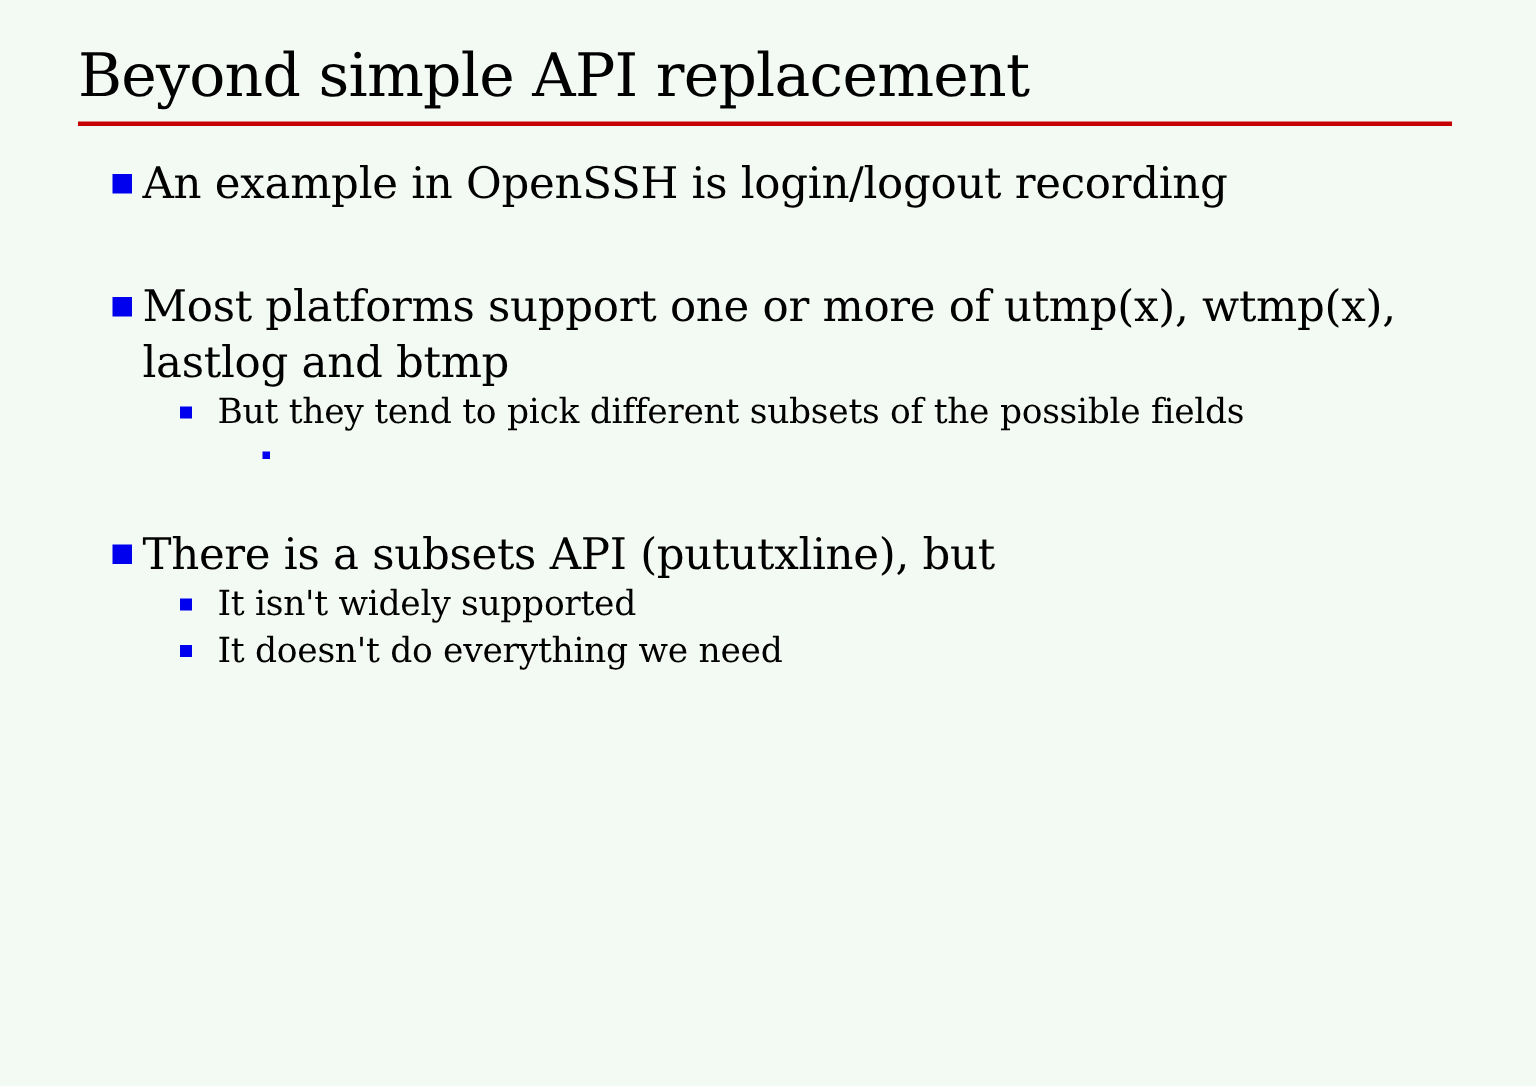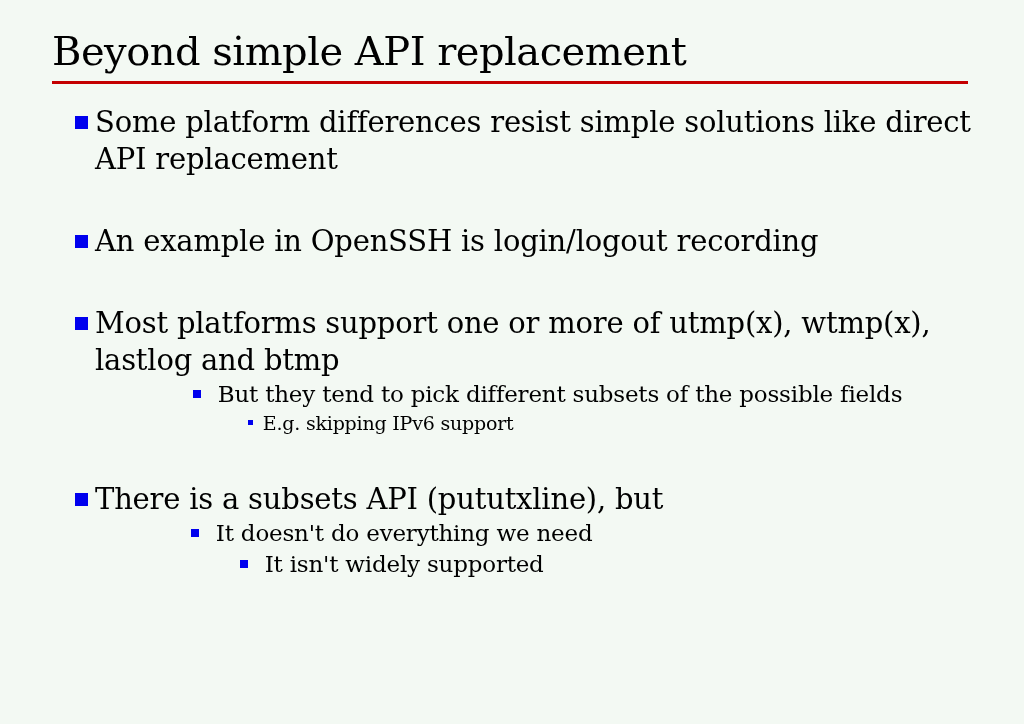--- a/index.html
+++ b/index.html
@@ -61,21 +61,20 @@
   .l1 > .item:nth-child(1),
   .l1 > .item:nth-child(2),
   .l1 > .item:nth-child(3) { margin-bottom: 45px; }
   .l1 > .item:nth-child(4) { margin-bottom: 31px; }
 
   .l2 > .item {
     margin-left: 25px;
     font-size: 23px;
     line-height: 31px;
     letter-spacing: -0.2px;
-    justify-content: center;
   }
   .l3 > .item {
     margin-left: 30px;
     font-size: 19px;
     line-height: 26px;
     letter-spacing: -0.2px;
   }
 
   .marker { flex: none; background: var(--bullet); display: block; }
   .m1 { width: 13px; height: 13px; margin-top: 12px; margin-right: 7px; }
@@ -88,26 +87,20 @@
 </head>
 <body>
 
 <div class="slide">
   <h1 class="title">Beyond simple API replacement</h1>
   <div class="rule"></div>
 
   <div class="content">
     <ul class="l1">
 
-      <li class="item">
-        <span class="marker m1"></span>
-        <div class="body">
-          <div class="text">Some platform differences resist simple solutions like direct API replacement</div>
-        </div>
-      </li>
 
 
       <li class="item">
         <span class="marker m1"></span>
         <div class="body">
           <div class="text">An example in OpenSSH is login/logout recording</div>
         </div>
       </li>
 
       <li class="item">
@@ -115,46 +108,43 @@
         <div class="body">
           <div class="text">Most platforms support one or more of utmp(x), wtmp(x), lastlog and btmp</div>
           <ul class="l2">
             <li class="item">
               <span class="marker m2"></span>
               <div class="body">
                 <div class="text">But they tend to pick different subsets of the possible fields</div>
                 <ul class="l3">
                   <li class="item">
                     <span class="marker m3"></span>
-                    <div class="body">
-                      <div class="text">E.g. skipping IPv6 support</div>
-                    </div>
                   </li>
                 </ul>
               </div>
             </li>
           </ul>
         </div>
       </li>
 
       <li class="item">
         <span class="marker m1"></span>
         <div class="body">
           <div class="text">There is a subsets API (pututxline), but</div>
           <ul class="l2">
             <li class="item">
               <span class="marker m2"></span>
               <div class="body">
-                <div class="text">It doesn't do everything we need</div>
+                <div class="text">It isn't widely supported</div>
               </div>
             </li>
             <li class="item">
               <span class="marker m2"></span>
               <div class="body">
-                <div class="text">It isn't widely supported</div>
+                <div class="text">It doesn't do everything we need</div>
               </div>
             </li>
           </ul>
         </div>
       </li>
 
     </ul>
   </div>
 </div>
 

